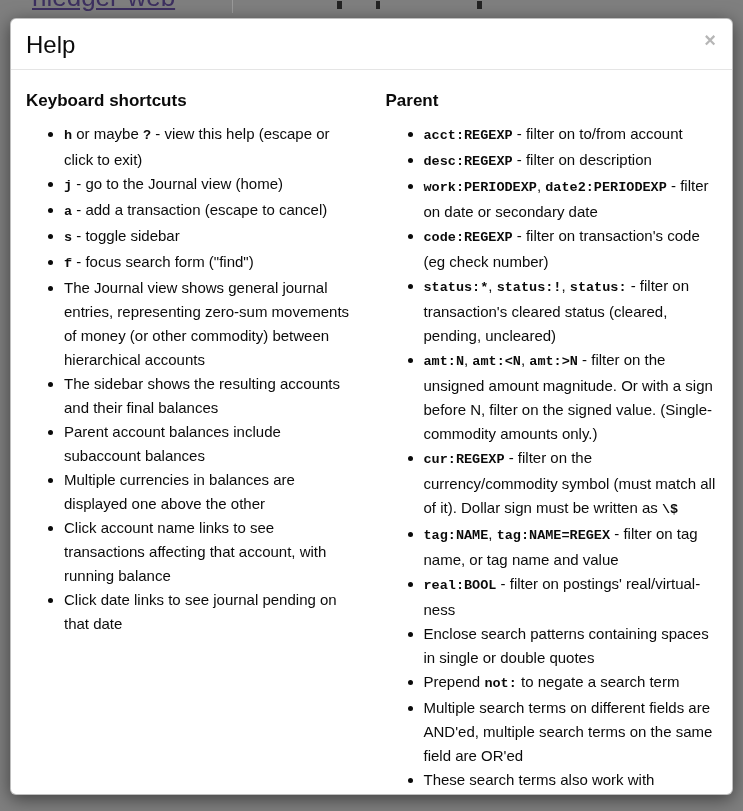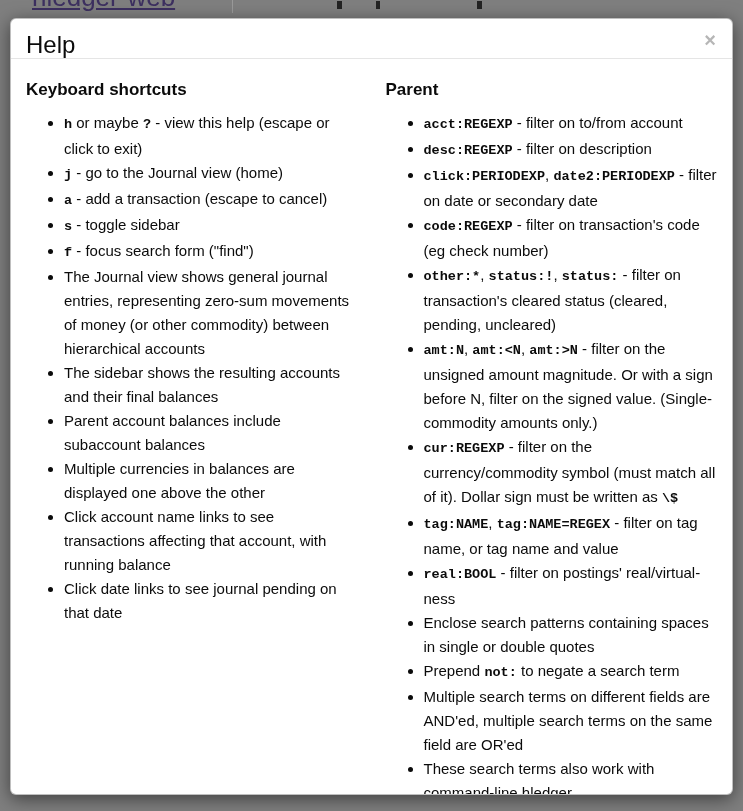--- a/index.html
+++ b/index.html
@@ -45,21 +45,21 @@
     position: absolute; left: 10px; top: 18px;
     width: 723px; height: 777px;
     background: #ffffff;
     border: 1px solid rgba(0,0,0,0.25);
     border-radius: 6px;
     box-shadow: 0 4px 18px rgba(0,0,0,0.5);
     overflow: hidden;
   }
   .modal-header {
     position: relative;
-    padding: 13px 15px 0 15px;
+    padding: 13px 15px 11px 15px;
     border-bottom: 1px solid #e5e5e5;
   }
   .modal-title {
     margin: 0;
     font-size: 24px;
     line-height: 26px;
     font-weight: 400;
     color: #0b0b0b;
   }
   .close-btn {
@@ -142,23 +142,23 @@
           <li class="help-item">Multiple currencies in balances are displayed one above the other</li>
           <li class="help-item">Click account name links to see transactions affecting that account, with running balance</li>
           <li class="help-item">Click date links to see journal pending on that date</li>
         </ul>
       </div>
     <div class="col col-right">
         <h3 class="section-heading">Parent</h3>
         <ul class="help-list">
           <li class="help-item"><code class="code-term">acct:REGEXP</code> - filter on to/from account</li>
           <li class="help-item"><code class="code-term">desc:REGEXP</code> - filter on description</li>
-          <li class="help-item"><code class="code-term">click:PERIODEXP</code>, <code class="code-term">date2:PERIODEXP</code> - filter on date or secondary date</li>
+          <li class="help-item"><code class="code-term">work:PERIODEXP</code>, <code class="code-term">date2:PERIODEXP</code> - filter on date or secondary date</li>
           <li class="help-item"><code class="code-term">code:REGEXP</code> - filter on transaction's code (eg check number)</li>
-          <li class="help-item"><code class="code-term">other:*</code>, <code class="code-term">status:!</code>, <code class="code-term">status:</code> - filter on transaction's cleared status (cleared, pending, uncleared)</li>
+          <li class="help-item"><code class="code-term">status:*</code>, <code class="code-term">status:!</code>, <code class="code-term">status:</code> - filter on transaction's cleared status (cleared, pending, uncleared)</li>
           <li class="help-item"><code class="code-term">amt:N</code>, <code class="code-term">amt:&lt;N</code>, <code class="code-term">amt:&gt;N</code> - filter on the unsigned amount magnitude. Or with a sign before N, filter on the signed value. (Single-commodity amounts only.)</li>
           <li class="help-item"><code class="code-term">cur:REGEXP</code> - filter on the currency/commodity symbol (must match all of it). Dollar sign must be written as <code class="code-term">\$</code></li>
           <li class="help-item"><code class="code-term">tag:NAME</code>, <code class="code-term">tag:NAME=REGEX</code> - filter on tag name, or tag name and value</li>
           <li class="help-item"><code class="code-term">real:BOOL</code> - filter on postings' real/virtual-ness</li>
           <li class="help-item">Enclose search patterns containing spaces in single or double quotes</li>
           <li class="help-item">Prepend <code class="code-term">not:</code> to negate a search term</li>
           <li class="help-item">Multiple search terms on different fields are AND'ed, multiple search terms on the same field are OR'ed</li>
           <li class="help-item">These search terms also work with command-line hledger</li>
         </ul>
       </div>

